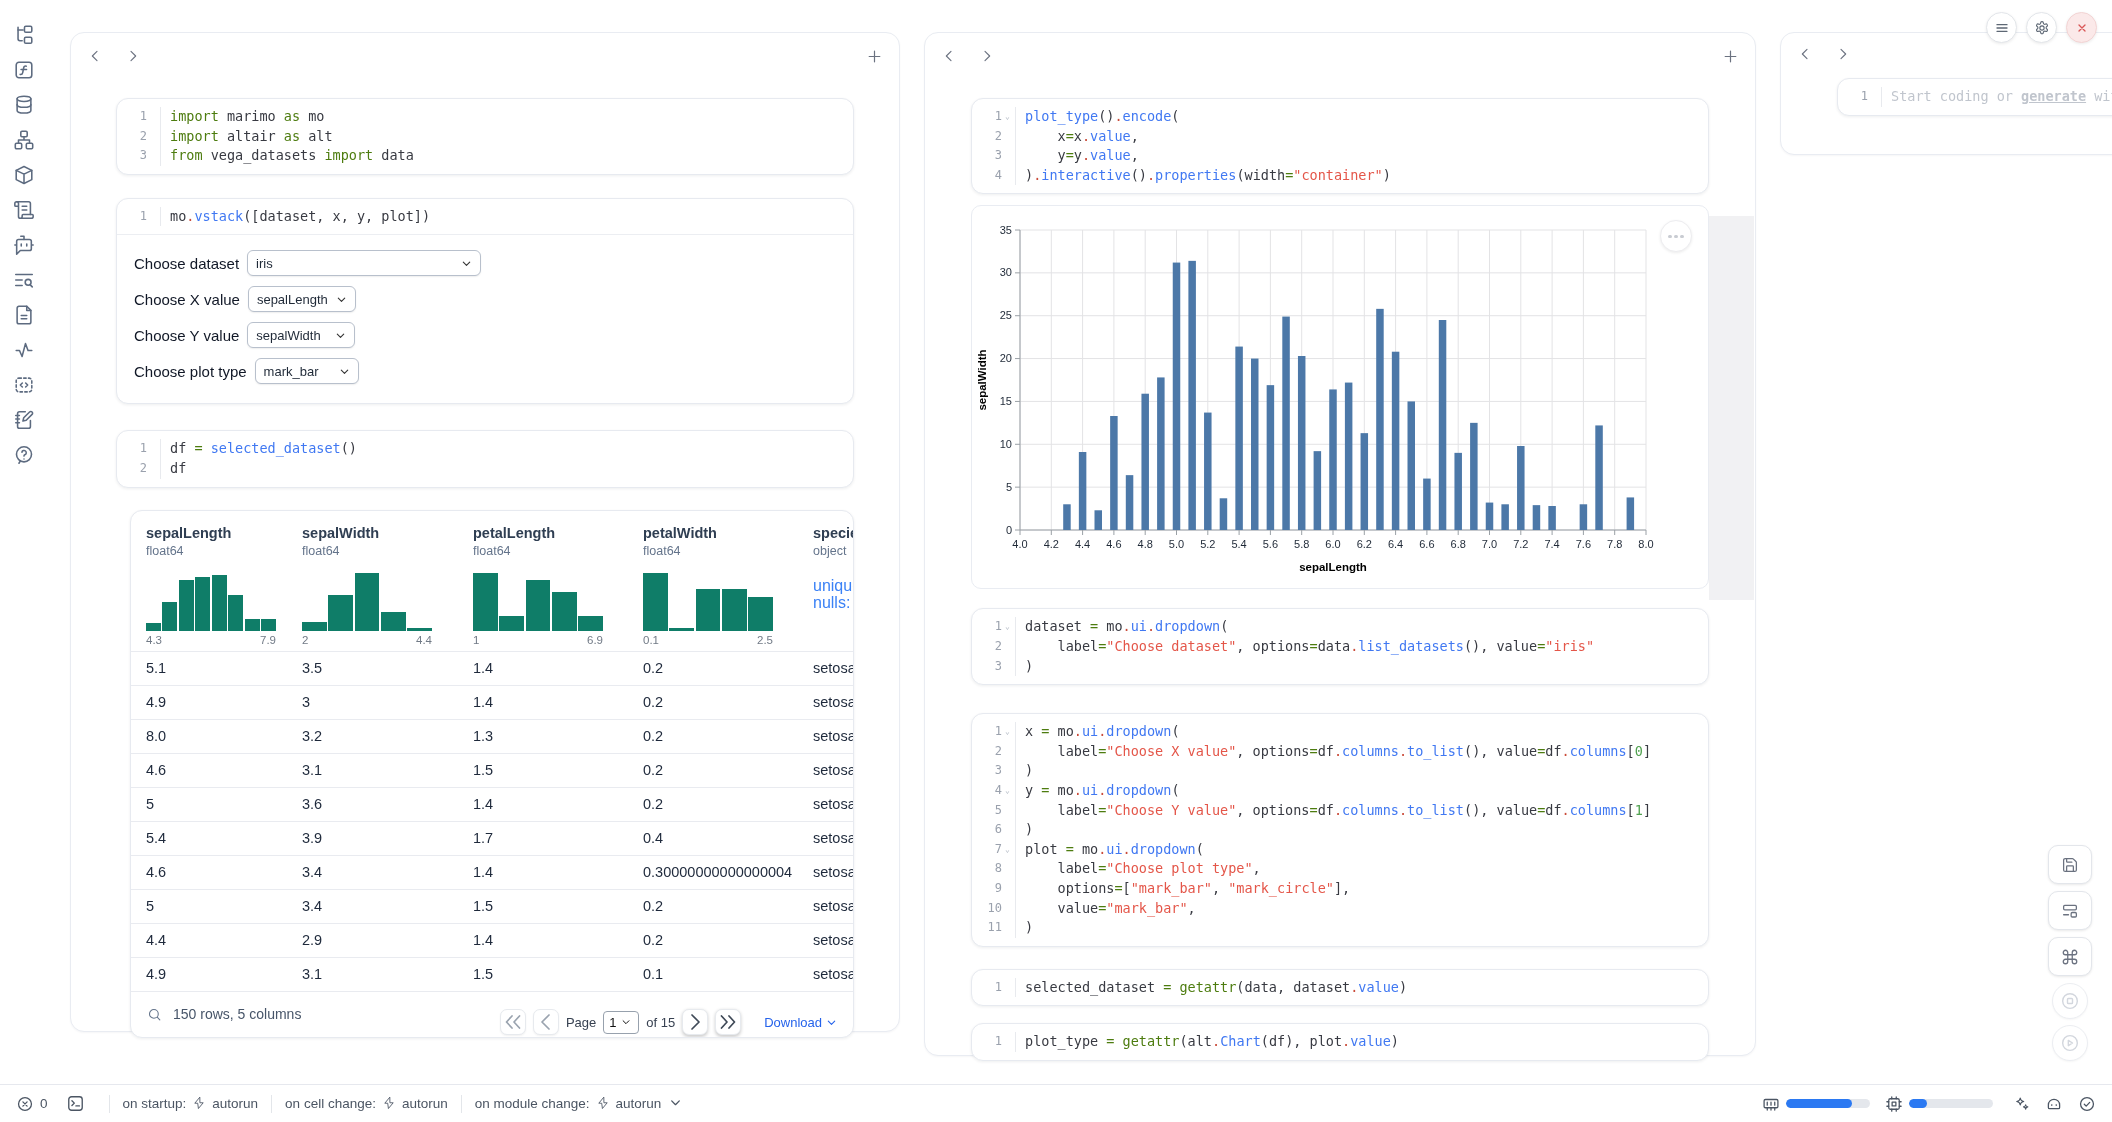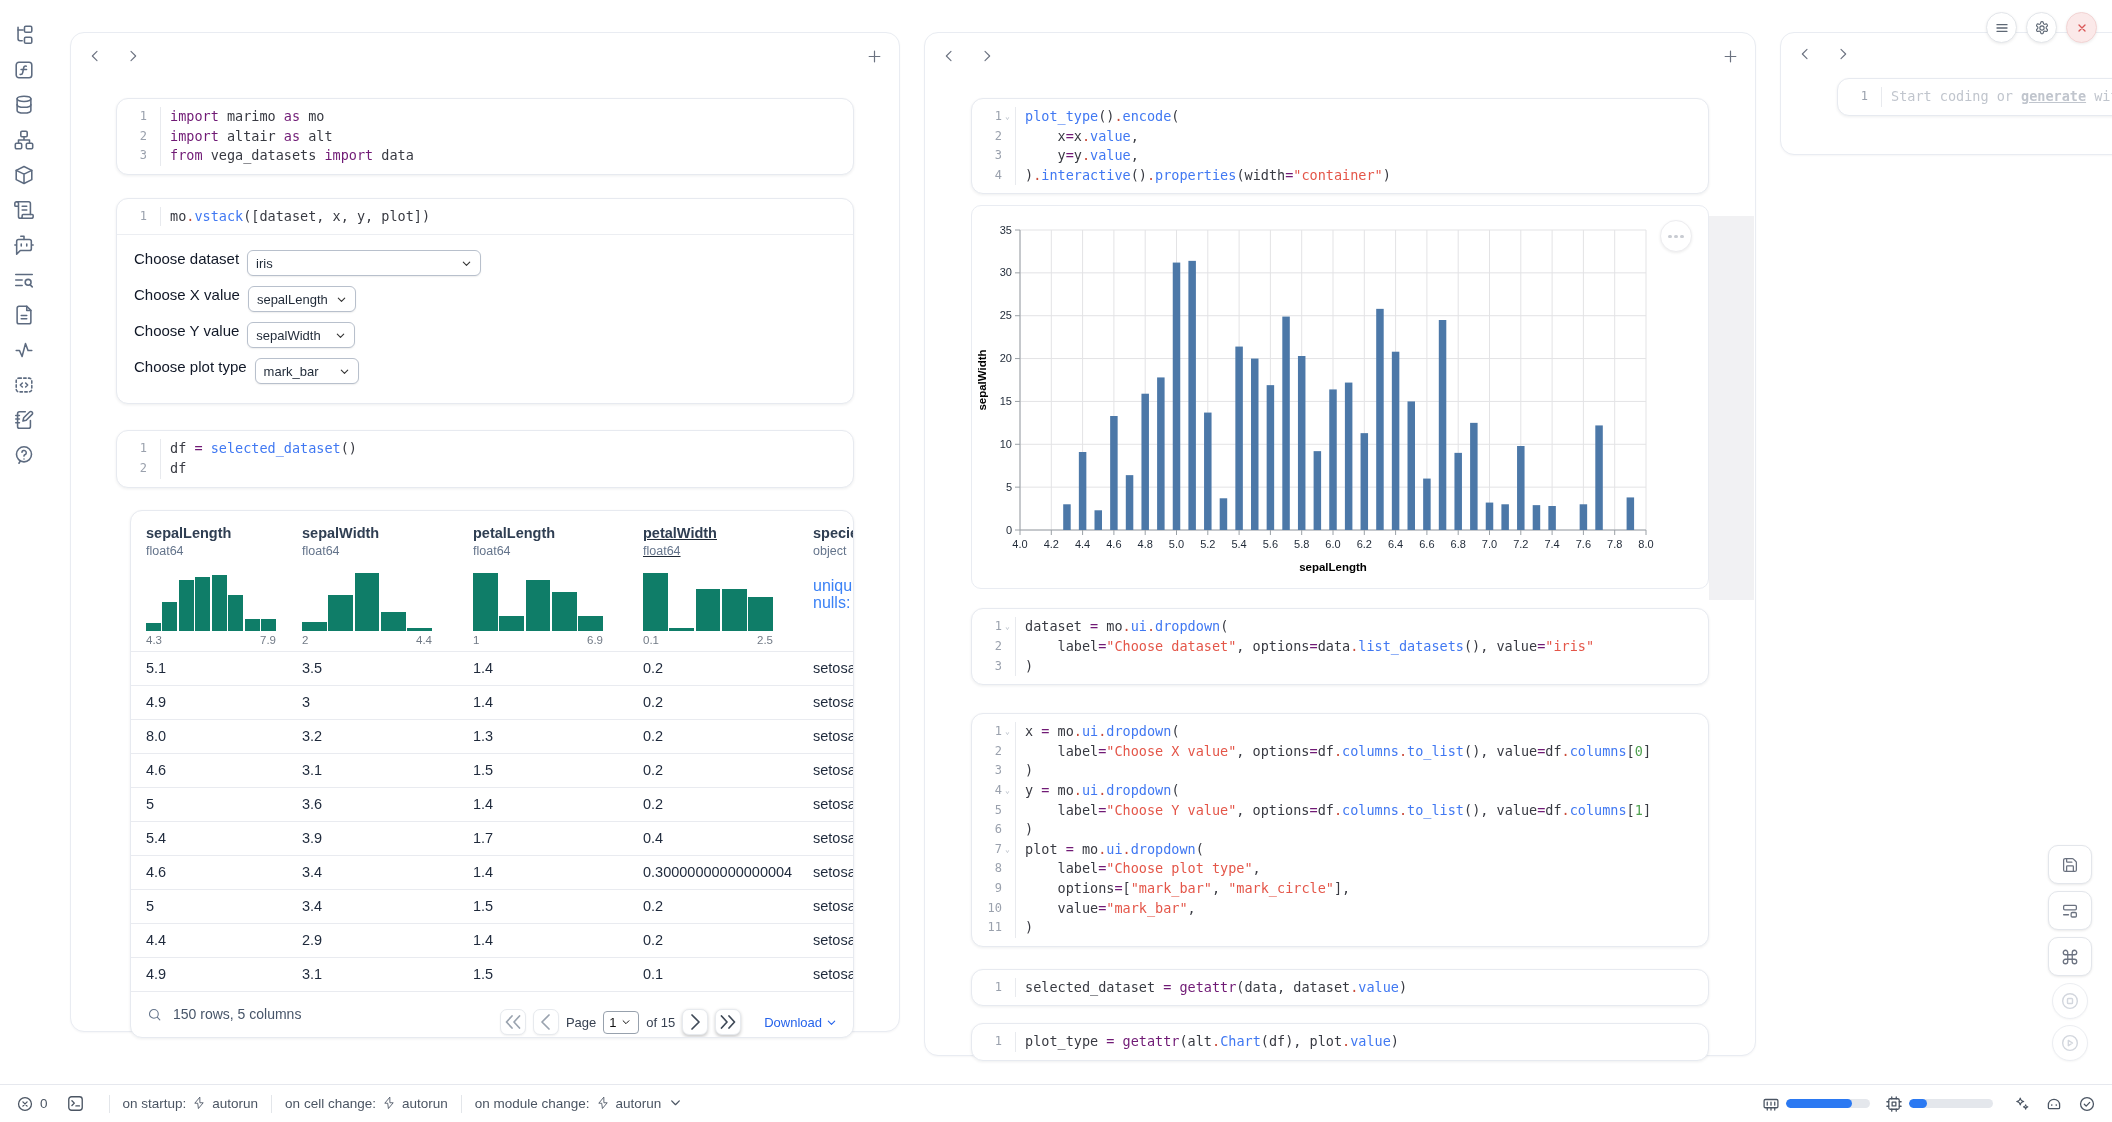--- a/index.html
+++ b/index.html
@@ -27,26 +27,26 @@
   .card { margin:0 45px; background:#fff; border:1px solid #e7eaf0; border-radius:12px;
     box-shadow:0 1px 3px rgba(15,23,42,.07); overflow:hidden; }
   .col2 .card { margin:0 46px; }
   .code { padding:8px 0; font-family:"DejaVu Sans Mono", monospace; font-size:13.5px; }
   .codeline { display:flex; line-height:19.6px; }
   .gutter { width:44px; display:flex; align-items:center; justify-content:flex-end;
     color:#9aa1ad; font-size:12px; border-right:1px solid #e8eaee; padding-right:2px; flex:none; }
   .gutter .num { text-align:right; }
   .gutter .fold { width:11px; font-size:8px; color:#b3bac4; text-align:center; }
   .codetext { padding-left:9px; white-space:pre; }
-  .tok-pl { color:#383a42; } .tok-kw { color:#701a75; } .tok-fn { color:#4078f2; }
+  .tok-pl { color:#383a42; } .tok-kw { color:#4d7c0f; } .tok-fn { color:#4078f2; }
   .tok-st { color:#e45649; } .tok-dot { color:#ca4a38; } .tok-num { color:#50a14f; }
 
   
   .output { border-top:1px solid #eceef2; padding:15px 17px 17px; }
-  .drow { display:flex; gap:8px; margin-bottom:10px; }
+  .drow { display:flex; align-items:center; gap:8px; margin-bottom:10px; }
   .drow:last-child { margin-bottom:2px; }
   .dlabel { font-size:15px; color:#111827; }
   .select { display:inline-flex; align-items:center; justify-content:space-between;
     height:26px; border:1px solid #b8c0cc; border-radius:6px; padding:0 8px;
     font-size:13px; color:#1f2937; background:#fff; box-shadow:0 1px 1.5px rgba(0,0,0,.07); cursor:pointer; }
   .select .chev { width:11px; height:11px; color:#333; }
   .w-lg { width:234px; } .w-sm { width:108px; } .w-md { width:104px; }
 
   
   .table-card { margin:22px 45px 0 59px; width:724px; background:#fff; border:1px solid #e7eaf0;
@@ -385,21 +385,21 @@
           <div class="hbar" style="height: 58px; background: rgb(15, 125, 104);"></div>
           <div class="hbar" style="height: 15px; background: rgb(15, 125, 104);"></div>
           <div class="hbar" style="height: 51px; background: rgb(15, 125, 104);"></div>
           <div class="hbar" style="height: 39px; background: rgb(15, 125, 104);"></div>
           <div class="hbar" style="height: 15px; background: rgb(15, 125, 104);"></div>
         </div>
         <div class="minmax" style="left: 342px;">
           <span>1</span>
           <span>6.9</span>
         </div>
-        <div class="th" style="left: 512px; text-decoration: underline;">
+        <div class="th" style="left: 512px;">
           <div class="cname">petalWidth</div>
           <div class="ctype">float64</div>
         </div>
         <div class="hist" style="left: 512px;">
           <div class="hbar" style="height: 58px; background: rgb(15, 125, 104);"></div>
           <div class="hbar" style="height: 3px; background: rgb(15, 125, 104);"></div>
           <div class="hbar" style="height: 42px; background: rgb(15, 125, 104);"></div>
           <div class="hbar" style="height: 42px; background: rgb(15, 125, 104);"></div>
           <div class="hbar" style="height: 34px; background: rgb(15, 125, 104);"></div>
         </div>

